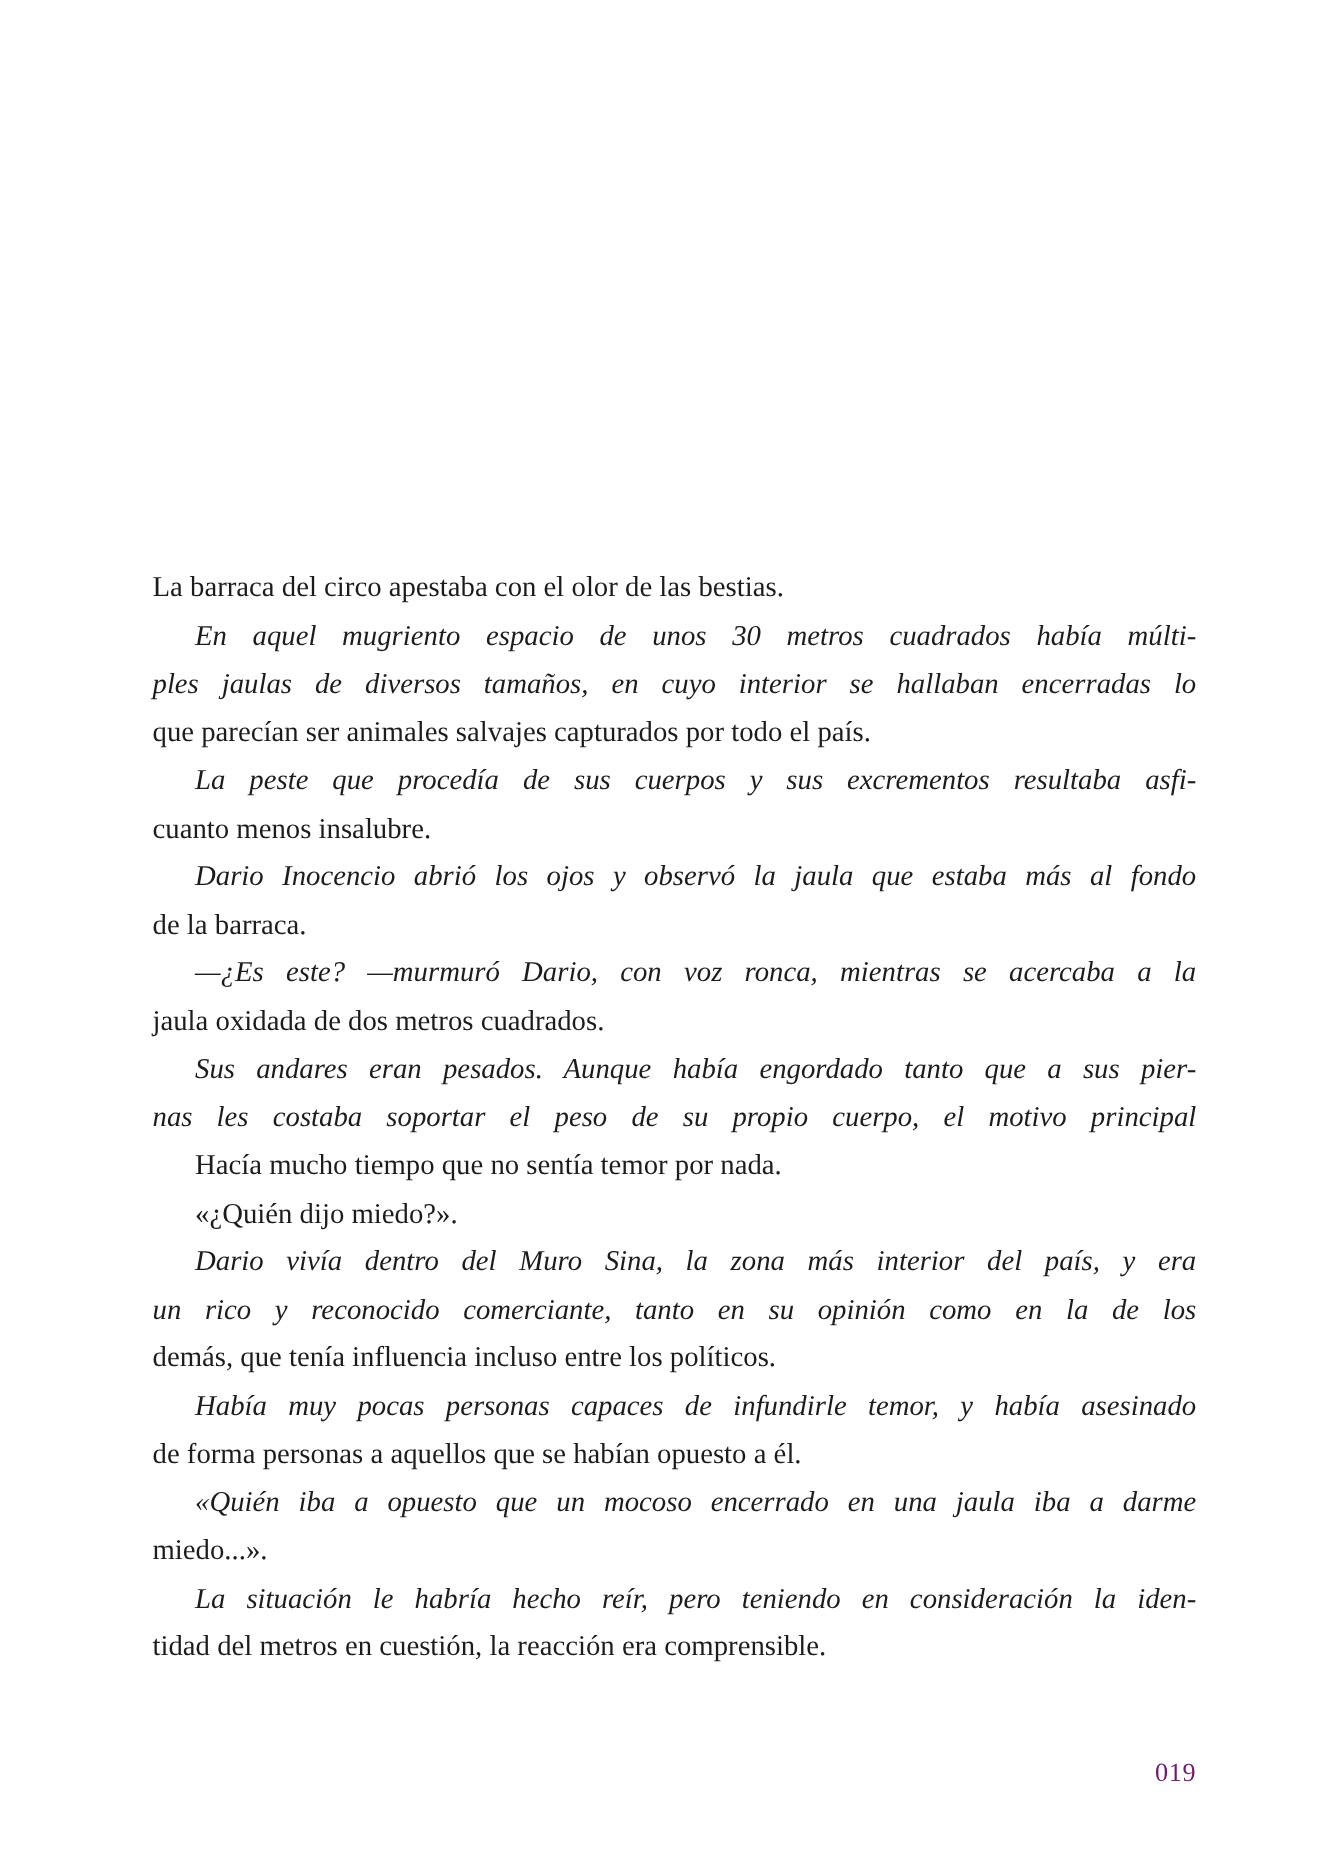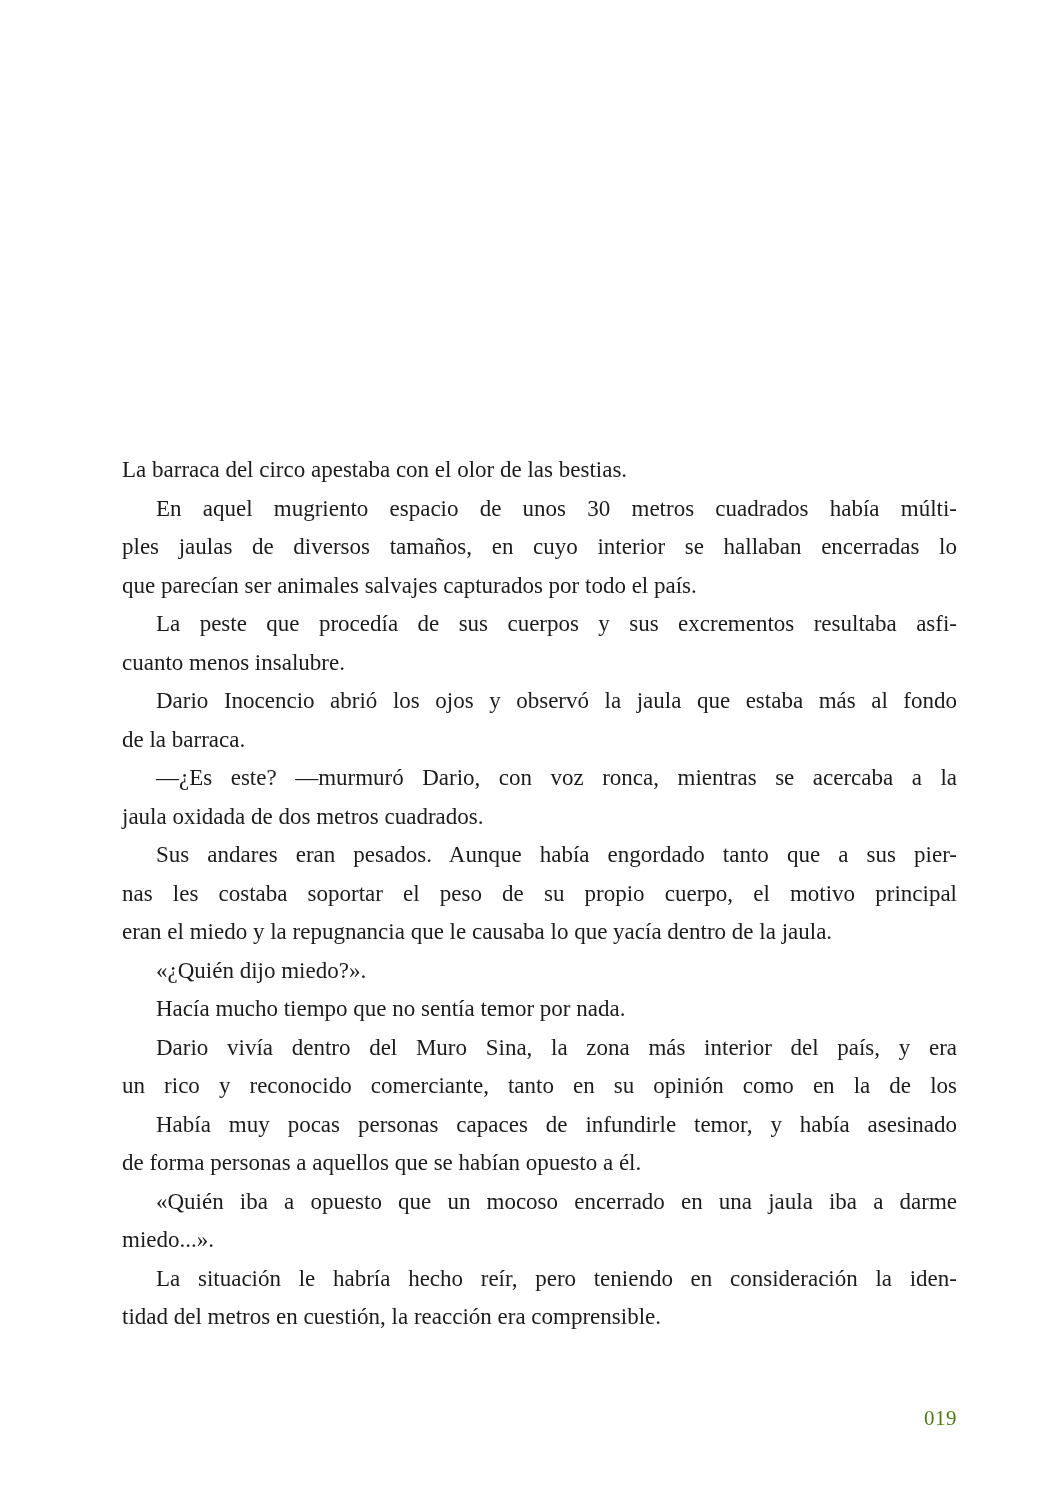--- a/index.html
+++ b/index.html
@@ -31,33 +31,34 @@
   }
   .line {
     font-size: 23px;
     line-height: 38.5px;
     white-space: normal;
     text-align: left;
   }
   .line.just {
     text-align: justify;
     text-align-last: justify;
+    font-style: italic;
   }
   .line.indent {
     text-indent: 34px;
   }
   .page-number {
     position: absolute;
     left: 122px;
     top: 1403px;
     width: 835px;
     text-align: right;
     font-size: 21px;
     line-height: 30px;
-    color: #4d7c0f;
+    color: #701a75;
     letter-spacing: 0.5px;
   }
 </style>
 </head>
 <body>
 
 <main class="page">
   <section class="text-block">
       <div class="para">
         <div class="line">La barraca del circo apestaba con el olor de las bestias.</div>
@@ -75,31 +76,31 @@
         <div class="line just indent">Dario Inocencio abrió los ojos y observó la jaula que estaba más al fondo</div>
         <div class="line">de la barraca.</div>
       </div>
       <div class="para">
         <div class="line just indent">—¿Es este? —murmuró Dario, con voz ronca, mientras se acercaba a la</div>
         <div class="line">jaula oxidada de dos metros cuadrados.</div>
       </div>
       <div class="para">
         <div class="line just indent">Sus andares eran pesados. Aunque había engordado tanto que a sus pier-</div>
         <div class="line just">nas les costaba soportar el peso de su propio cuerpo, el motivo principal</div>
-        <div class="line">eran el miedo y la repugnancia que le causaba lo que yacía dentro de la jaula.</div>
+      </div>
+      <div class="para">
+        <div class="line indent">Hacía mucho tiempo que no sentía temor por nada.</div>
       </div>
       <div class="para">
         <div class="line indent">«¿Quién dijo miedo?».</div>
       </div>
       <div class="para">
-        <div class="line indent">Hacía mucho tiempo que no sentía temor por nada.</div>
-      </div>
-      <div class="para">
         <div class="line just indent">Dario vivía dentro del Muro Sina, la zona más interior del país, y era</div>
         <div class="line just">un rico y reconocido comerciante, tanto en su opinión como en la de los</div>
+        <div class="line">demás, que tenía influencia incluso entre los políticos.</div>
       </div>
       <div class="para">
         <div class="line just indent">Había muy pocas personas capaces de infundirle temor, y había asesinado</div>
         <div class="line">de forma personas a aquellos que se habían opuesto a él.</div>
       </div>
       <div class="para">
         <div class="line just indent">«Quién iba a opuesto que un mocoso encerrado en una jaula iba a darme</div>
         <div class="line">miedo...».</div>
       </div>
       <div class="para">

